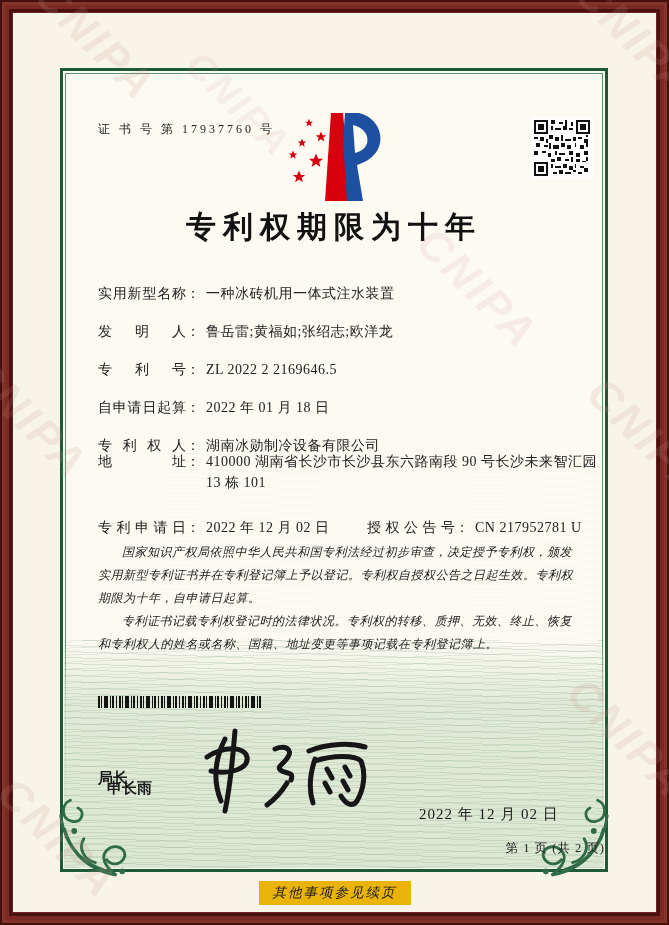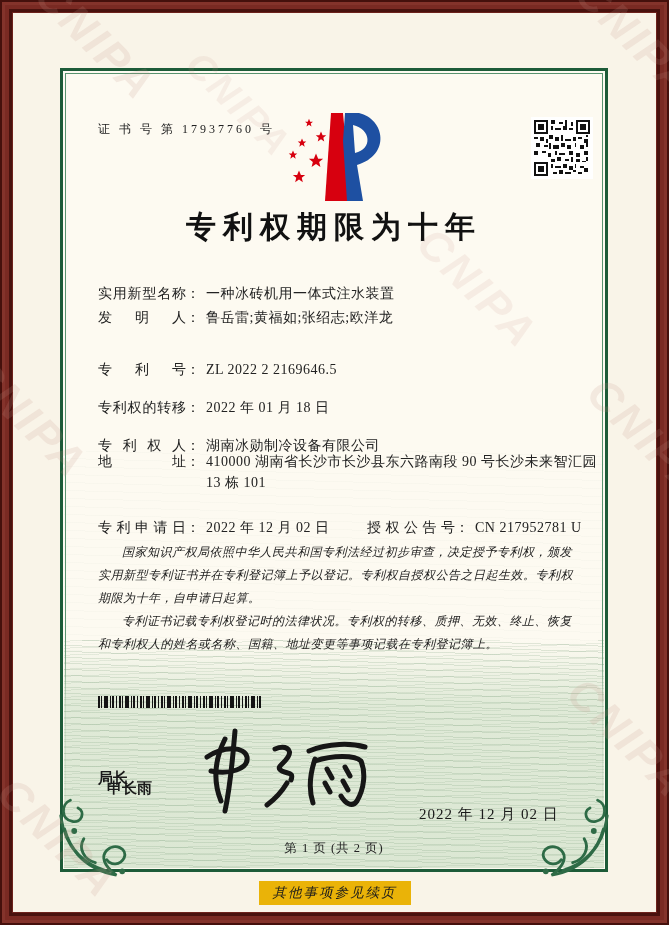--- a/index.html
+++ b/index.html
@@ -81,21 +81,21 @@
       repeating-linear-gradient(90deg,#141414 0 1px,rgba(0,0,0,0) 1px 3px),
       repeating-linear-gradient(90deg,#141414 0 2px,rgba(0,0,0,0) 2px 7px);
   }
   
   .signtitle{position:absolute;left:35px;top:698px;z-index:5;font-size:15px;font-weight:600;
     font-family:Liberation Sans, sans-serif;color:#1a1a1a;}
   .signname{position:absolute;left:44px;top:708px;z-index:5;font-size:15px;font-weight:600;
     font-family:"Liberation Sans","DejaVu Sans",sans-serif;color:#1a1a1a;}
   .signature{position:absolute;left:128px;top:652px;width:190px;height:100px;z-index:5;}
   .issuedate{position:absolute;left:356px;top:734px;z-index:5;font-size:15px;letter-spacing:1px;color:#1a1a1a;}
-  .pageinfo{position:absolute;left:0;bottom:12px;width:100%;text-align:center;z-index:5;font-size:12.5px;color:#222;letter-spacing:1px;}
+  .pageinfo{position:absolute;left:0;bottom:12px;width:100%;text-align:right;z-index:5;font-size:12.5px;color:#222;letter-spacing:1px;}
   
   .footnote{
     position:absolute;left:50%;top:868px;transform:translateX(-50%);z-index:3;
     font-size:13.5px;font-style:italic;color:#1c1c1c;background:#eab308;
     padding:3px 14px;letter-spacing:2px;white-space:nowrap;
   }
   
   .wm{
     position:absolute;z-index:8;pointer-events:none;
     font-family:"Liberation Sans","DejaVu Sans",sans-serif;
@@ -222,28 +222,28 @@
           <rect x="20" y="26" width="2" height="1"></rect>
           <rect x="23" y="27" width="2" height="1"></rect>
       </g>
     </svg>
 
     <div class="title">专利权期限为十年</div>
 
     <div class="row" style="top:212px">
       <span class="flabel">实用新型名称</span><span class="fcolon">：</span><span class="fvalue">一种冰砖机用一体式注水装置</span>
     </div>
-    <div class="row" style="top:236px">
+    <div class="row" style="top:250px">
       <span class="flabel">发明人</span><span class="fcolon">：</span><span class="fvalue">鲁岳雷;黄福如;张绍志;欧洋龙</span>
     </div>
     <div class="row" style="top:288px">
       <span class="flabel">专利号</span><span class="fcolon">：</span><span class="fvalue">ZL 2022 2 2169646.5</span>
     </div>
     <div class="row" style="top:326px">
-      <span class="flabel">专利权的转移</span><span class="fcolon">：</span><span class="fvalue">2022 年 01 月 18 日</span>
+      <span class="flabel">自申请日起算</span><span class="fcolon">：</span><span class="fvalue">2022 年 01 月 18 日</span>
     </div>
     <div class="row" style="top:364px">
       <span class="flabel">专利权人</span><span class="fcolon">：</span><span class="fvalue">湖南冰勋制冷设备有限公司</span>
     </div>
     <div class="row" style="top:380px">
       <span class="flabel">地址</span><span class="fcolon">：</span><span class="fvalue">410000 湖南省长沙市长沙县东六路南段 90 号长沙未来智汇园 13 栋 101</span>
     </div>
     <div class="row" style="top:446px">
       <span class="grantpair">
         <span class="flabel">专利申请日</span><span class="fcolon">：</span><span class="fvalue">2022 年 12 月 02 日</span>

